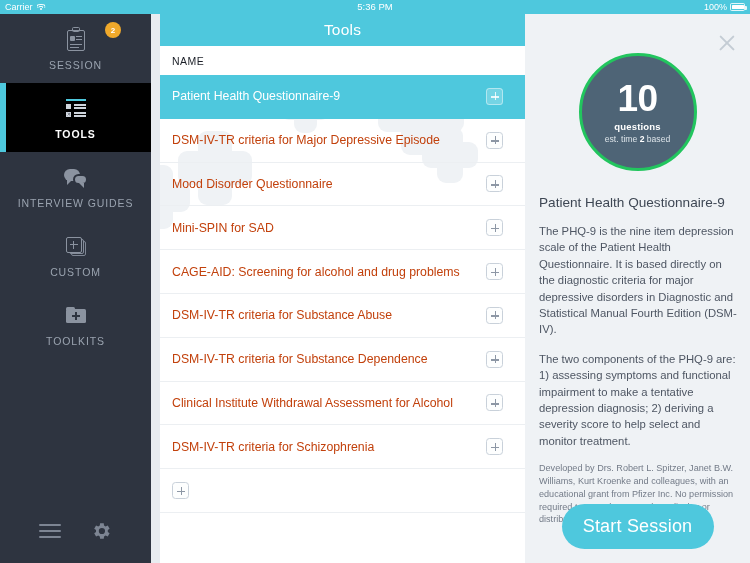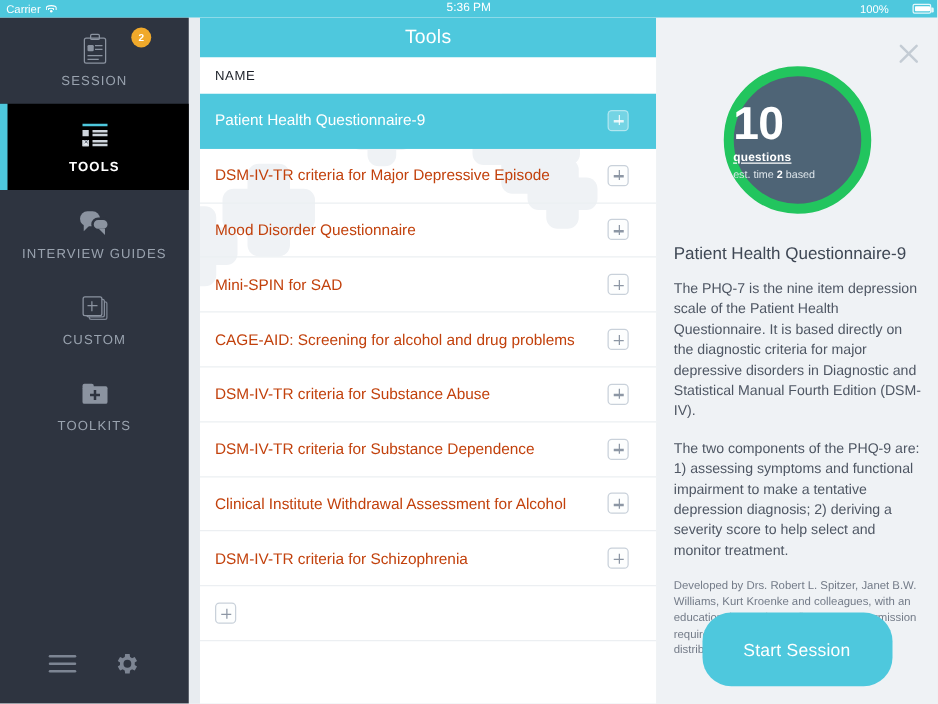--- a/index.html
+++ b/index.html
@@ -12,21 +12,21 @@
   #app{ position:relative; width:750px; height:563px; overflow:hidden; background:#eef1f4; }
 
   
   .statusbar{
     position:absolute; top:0; left:0; width:750px; height:14px;
     background:#4ec8dd; color:#ffffff; font-size:9px; line-height:14px;
     z-index:40;
   }
   .sb-left{ position:absolute; left:5px; top:0; display:flex; align-items:center; gap:4px; height:14px; }
   .sb-center{ position:absolute; left:0; width:750px; text-align:center; height:14px; font-size:9.5px; }
-  .sb-right{ position:absolute; right:5px; top:0; display:flex; align-items:center; gap:19px; height:14px; }
+  .sb-right{ position:absolute; right:5px; top:0; display:flex; align-items:center; gap:3px; height:14px; }
   .wifi-ico{ display:inline-block; width:9px; height:8px; position:relative; }
   .wifi-ico i{ position:absolute; border:1.1px solid #fff; border-bottom:none; border-radius:50% 50% 0 0; left:50%; transform:translateX(-50%); }
   .wifi-ico i:nth-child(1){ width:9px; height:4.5px; top:0.5px; }
   .wifi-ico i:nth-child(2){ width:5.4px; height:2.8px; top:2.6px; }
   .wifi-ico i:nth-child(3){ width:2px; height:2px; top:4.8px; background:#fff; border-radius:50%; border:none; }
   .batt{ display:inline-block; width:15px; height:7.5px; border:1px solid rgba(255,255,255,.85); border-radius:1.6px; position:relative; }
   .batt::after{ content:""; position:absolute; right:-2.6px; top:2px; width:1.6px; height:3.5px; background:rgba(255,255,255,.85); border-radius:0 1px 1px 0; }
   .batt i{ position:absolute; left:1px; top:1px; bottom:1px; width:11.5px; background:#fff; border-radius:.6px; }
 
   
@@ -151,41 +151,41 @@
   .closebtn{
     position:absolute; right:14px; top:20px; width:18px; height:18px; cursor:pointer;
   }
   .closebtn i{ position:absolute; left:-1px; top:8px; width:20px; height:2.2px; background:#c4ccd4; border-radius:1px; }
   .closebtn i:nth-child(1){ transform:rotate(45deg); }
   .closebtn i:nth-child(2){ transform:rotate(-45deg); }
 
   .circle-wrap{ position:absolute; left:0; top:39px; width:225px; display:flex; justify-content:center; }
   .circle{
     width:118px; height:118px; border-radius:50%;
-    background:#4e6476; border:8px solid #22c55e;
-    display:flex; flex-direction:column; justify-content:center;
+    background:#4e6476; border:3px solid #22c55e;
+    display:flex; flex-direction:column; align-items:center; justify-content:center;
     color:#ffffff;
   }
   .circle .num{ font-size:37px; font-weight:700; line-height:36px; letter-spacing:-.5px; }
-  .circle .qs{ font-size:9.5px; font-weight:700; margin-top:4px; letter-spacing:.2px;text-decoration:underline; }
+  .circle .qs{ font-size:9.5px; font-weight:700; margin-top:4px; letter-spacing:.2px; }
   .circle .est{ font-size:8.6px; margin-top:2px; color:#dde5ea; }
   .circle .est b{ color:#ffffff; font-weight:700; }
 
   .d-title{
     position:absolute; left:14px; top:180px; width:200px;
     font-size:13.6px; color:#3e4754; line-height:17px;
   }
   .d-body{ position:absolute; left:14px; top:209px; width:200px; }
   .d-para{ font-size:11.3px; color:#4e5663; line-height:16.4px; margin-bottom:13px; }
   .d-note{ font-size:9.1px; color:#737b88; line-height:12.8px; margin-top:3px; }
 
   .startbtn{
     position:absolute; left:50%; transform:translateX(-50%); bottom:14px;
-    width:152px; height:59px; border-radius:23px; background:#4ec8dd;
-    color:#ffffff; font-size:14px; display:flex; align-items:center; justify-content:center;
+    width:152px; height:45px; border-radius:23px; background:#4ec8dd;
+    color:#ffffff; font-size:18px; display:flex; align-items:center; justify-content:center;
     cursor:pointer; letter-spacing:.2px;
   }
 </style>
 </head>
 <body>
 
 <div id="app">
 
   <div class="statusbar">
     <div class="sb-left">
@@ -397,21 +397,21 @@
       <div class="circle">
         <div class="num">10</div>
         <div class="qs">questions</div>
         <div class="est"><span>est. time </span><b>2</b><span> based</span></div>
       </div>
     </div>
 
     <div class="d-title">Patient Health Questionnaire-9</div>
 
     <div class="d-body">
-      <p class="d-para">The PHQ-7 is the nine item depression scale of the Patient Health Questionnaire. It is based directly on the diagnostic criteria for major depressive disorders in Diagnostic and Statistical Manual Fourth Edition (DSM-IV).</p>
+      <p class="d-para">The PHQ-9 is the nine item depression scale of the Patient Health Questionnaire. It is based directly on the diagnostic criteria for major depressive disorders in Diagnostic and Statistical Manual Fourth Edition (DSM-IV).</p>
       <p class="d-para">The two components of the PHQ-9 are: 1) assessing symptoms and functional impairment to make a tentative depression diagnosis; 2) deriving a severity score to help select and monitor treatment.</p>
       <p class="d-note">Developed by Drs. Robert L. Spitzer, Janet B.W. Williams, Kurt Kroenke and colleagues, with an educational grant from Pfizer Inc. No permission required to reproduce, translate, display or distribute.</p>
     </div>
 
     <div class="startbtn">Start Session</div>
   </div>
 
 </div>
 
 </body></html>

